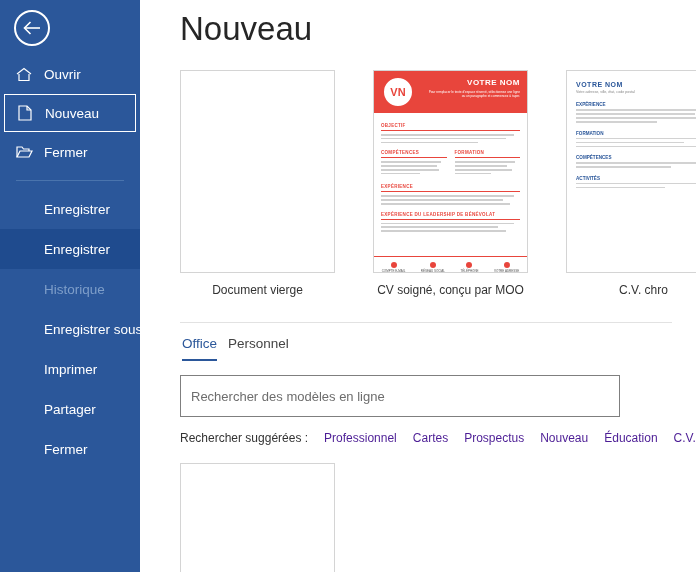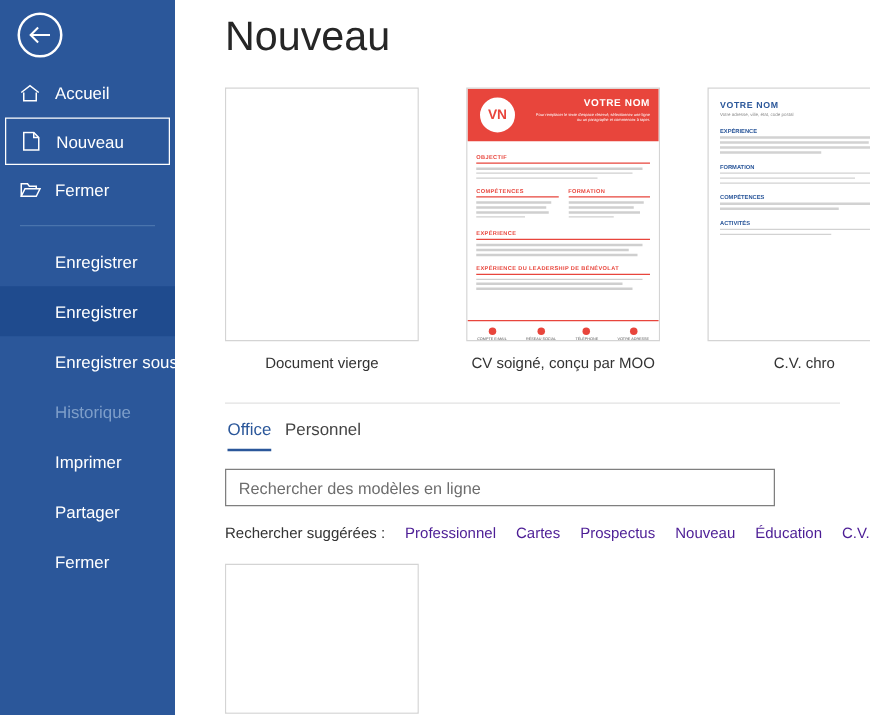--- a/index.html
+++ b/index.html
@@ -187,21 +187,21 @@
   }
   .tab.active {
     color: #2b579a;
     border-bottom: 2.5px solid #2b579a;
   }
 
   
   .search-box {
     margin-top: 14px;
     width: 440px;
-    height: 30px;
+    height: 42px;
     border: 1px solid #7f7f7f;
     display: flex;
     align-items: center;
     padding: 0 8px;
   }
   .search-box input {
     border: none;
     outline: none;
     font-size: 13px;
     color: #666;
@@ -269,21 +269,21 @@
       </span>
     </div>
 
     <div class="nav-item">
       <span class="nav-icon">
         <svg width="16" height="15" viewBox="0 0 16 15">
           <path d="M1 7 L8 1.5 L15 7" fill="none" stroke="#ffffff" stroke-width="1.2"></path>
           <path d="M3 7 V13.5 H13 V7" fill="none" stroke="#ffffff" stroke-width="1.2"></path>
         </svg>
       </span>
-      <span class="nav-label">Accueil</span>
+      <span class="nav-label">Ouvrir</span>
     </div>
 
     <div class="nav-item selected-outline">
       <span class="nav-icon">
         <svg width="14" height="16" viewBox="0 0 14 16">
           <path d="M1 1 H9 L13 5 V15 H1 Z" fill="none" stroke="#ffffff" stroke-width="1.2"></path>
           <path d="M9 1 V5 H13" fill="none" stroke="#ffffff" stroke-width="1.2"></path>
         </svg>
       </span>
       <span class="nav-label">Nouveau</span>
@@ -302,26 +302,26 @@
     <div class="nav-sep"></div>
 
     <div class="nav-item text-only">
       <span class="nav-label">Enregistrer</span>
     </div>
 
     <div class="nav-item text-only active-fill">
       <span class="nav-label">Enregistrer</span>
     </div>
 
+    <div class="nav-item text-only disabled">
+      <span class="nav-label">Historique</span>
+    </div>
+
     <div class="nav-item text-only">
       <span class="nav-label">Enregistrer sous</span>
-    </div>
-
-    <div class="nav-item text-only disabled">
-      <span class="nav-label">Historique</span>
     </div>
 
     <div class="nav-item text-only">
       <span class="nav-label">Imprimer</span>
     </div>
 
     <div class="nav-item text-only">
       <span class="nav-label">Partager</span>
     </div>
 

